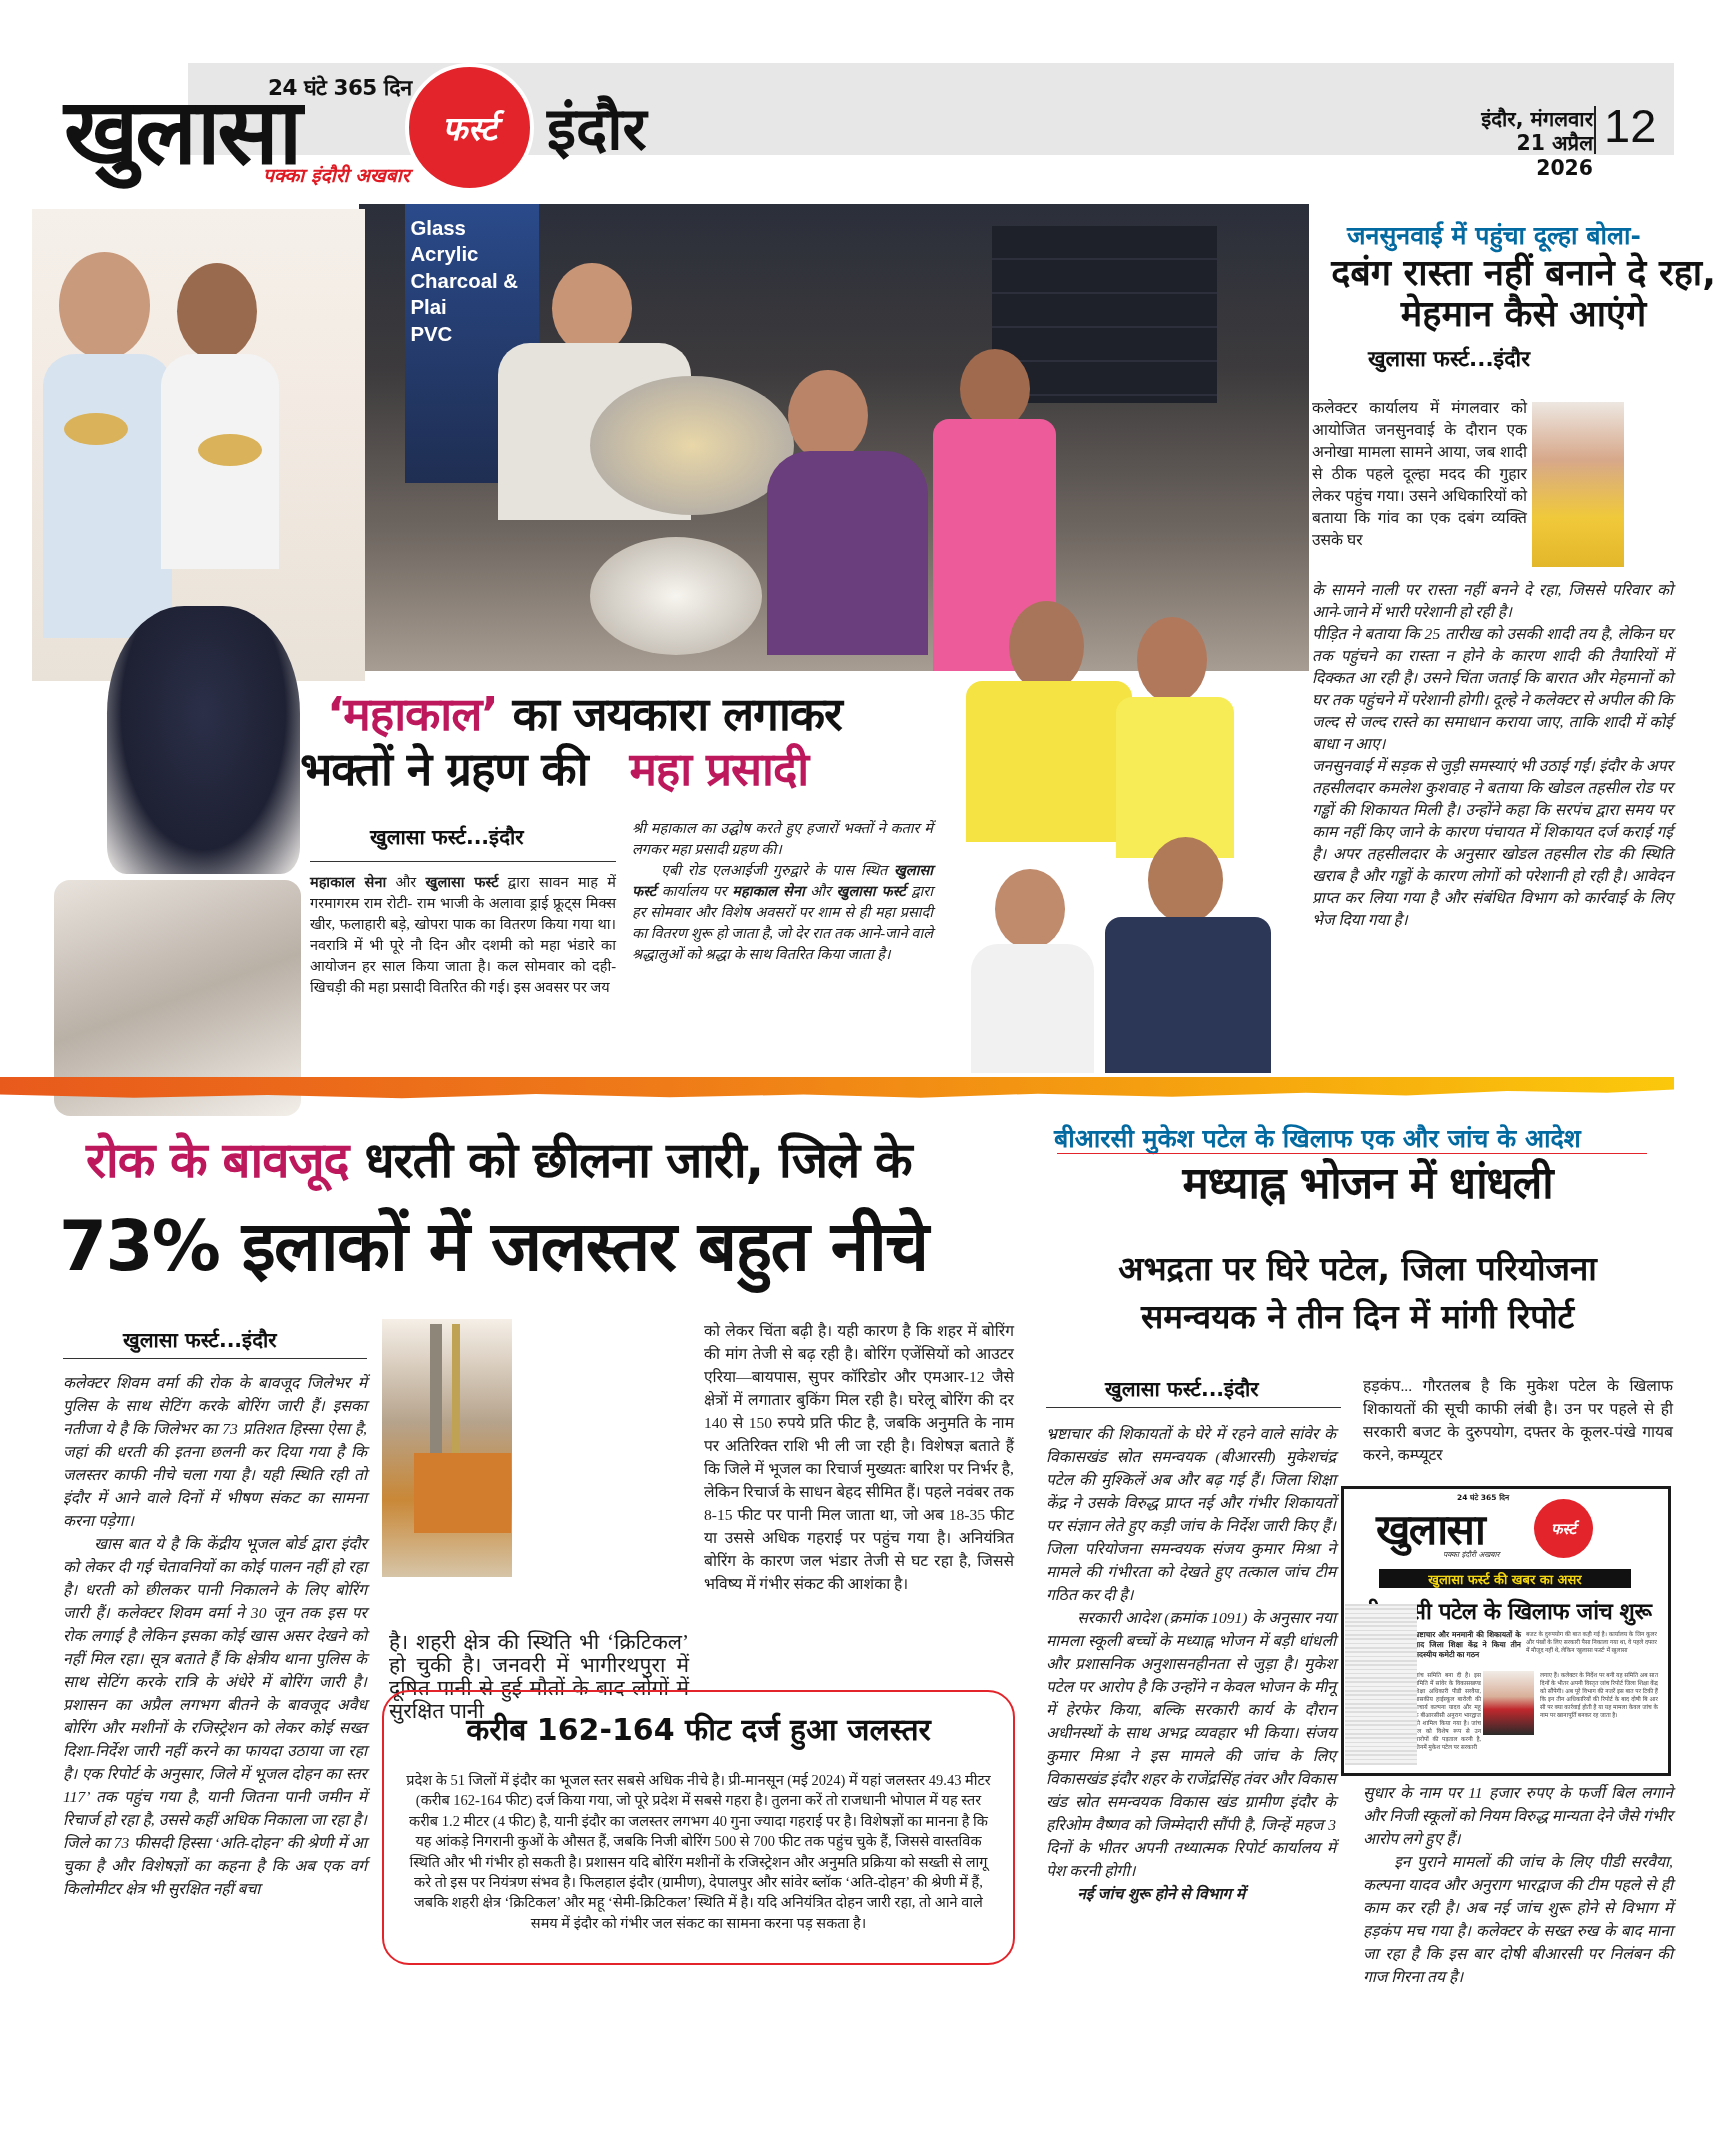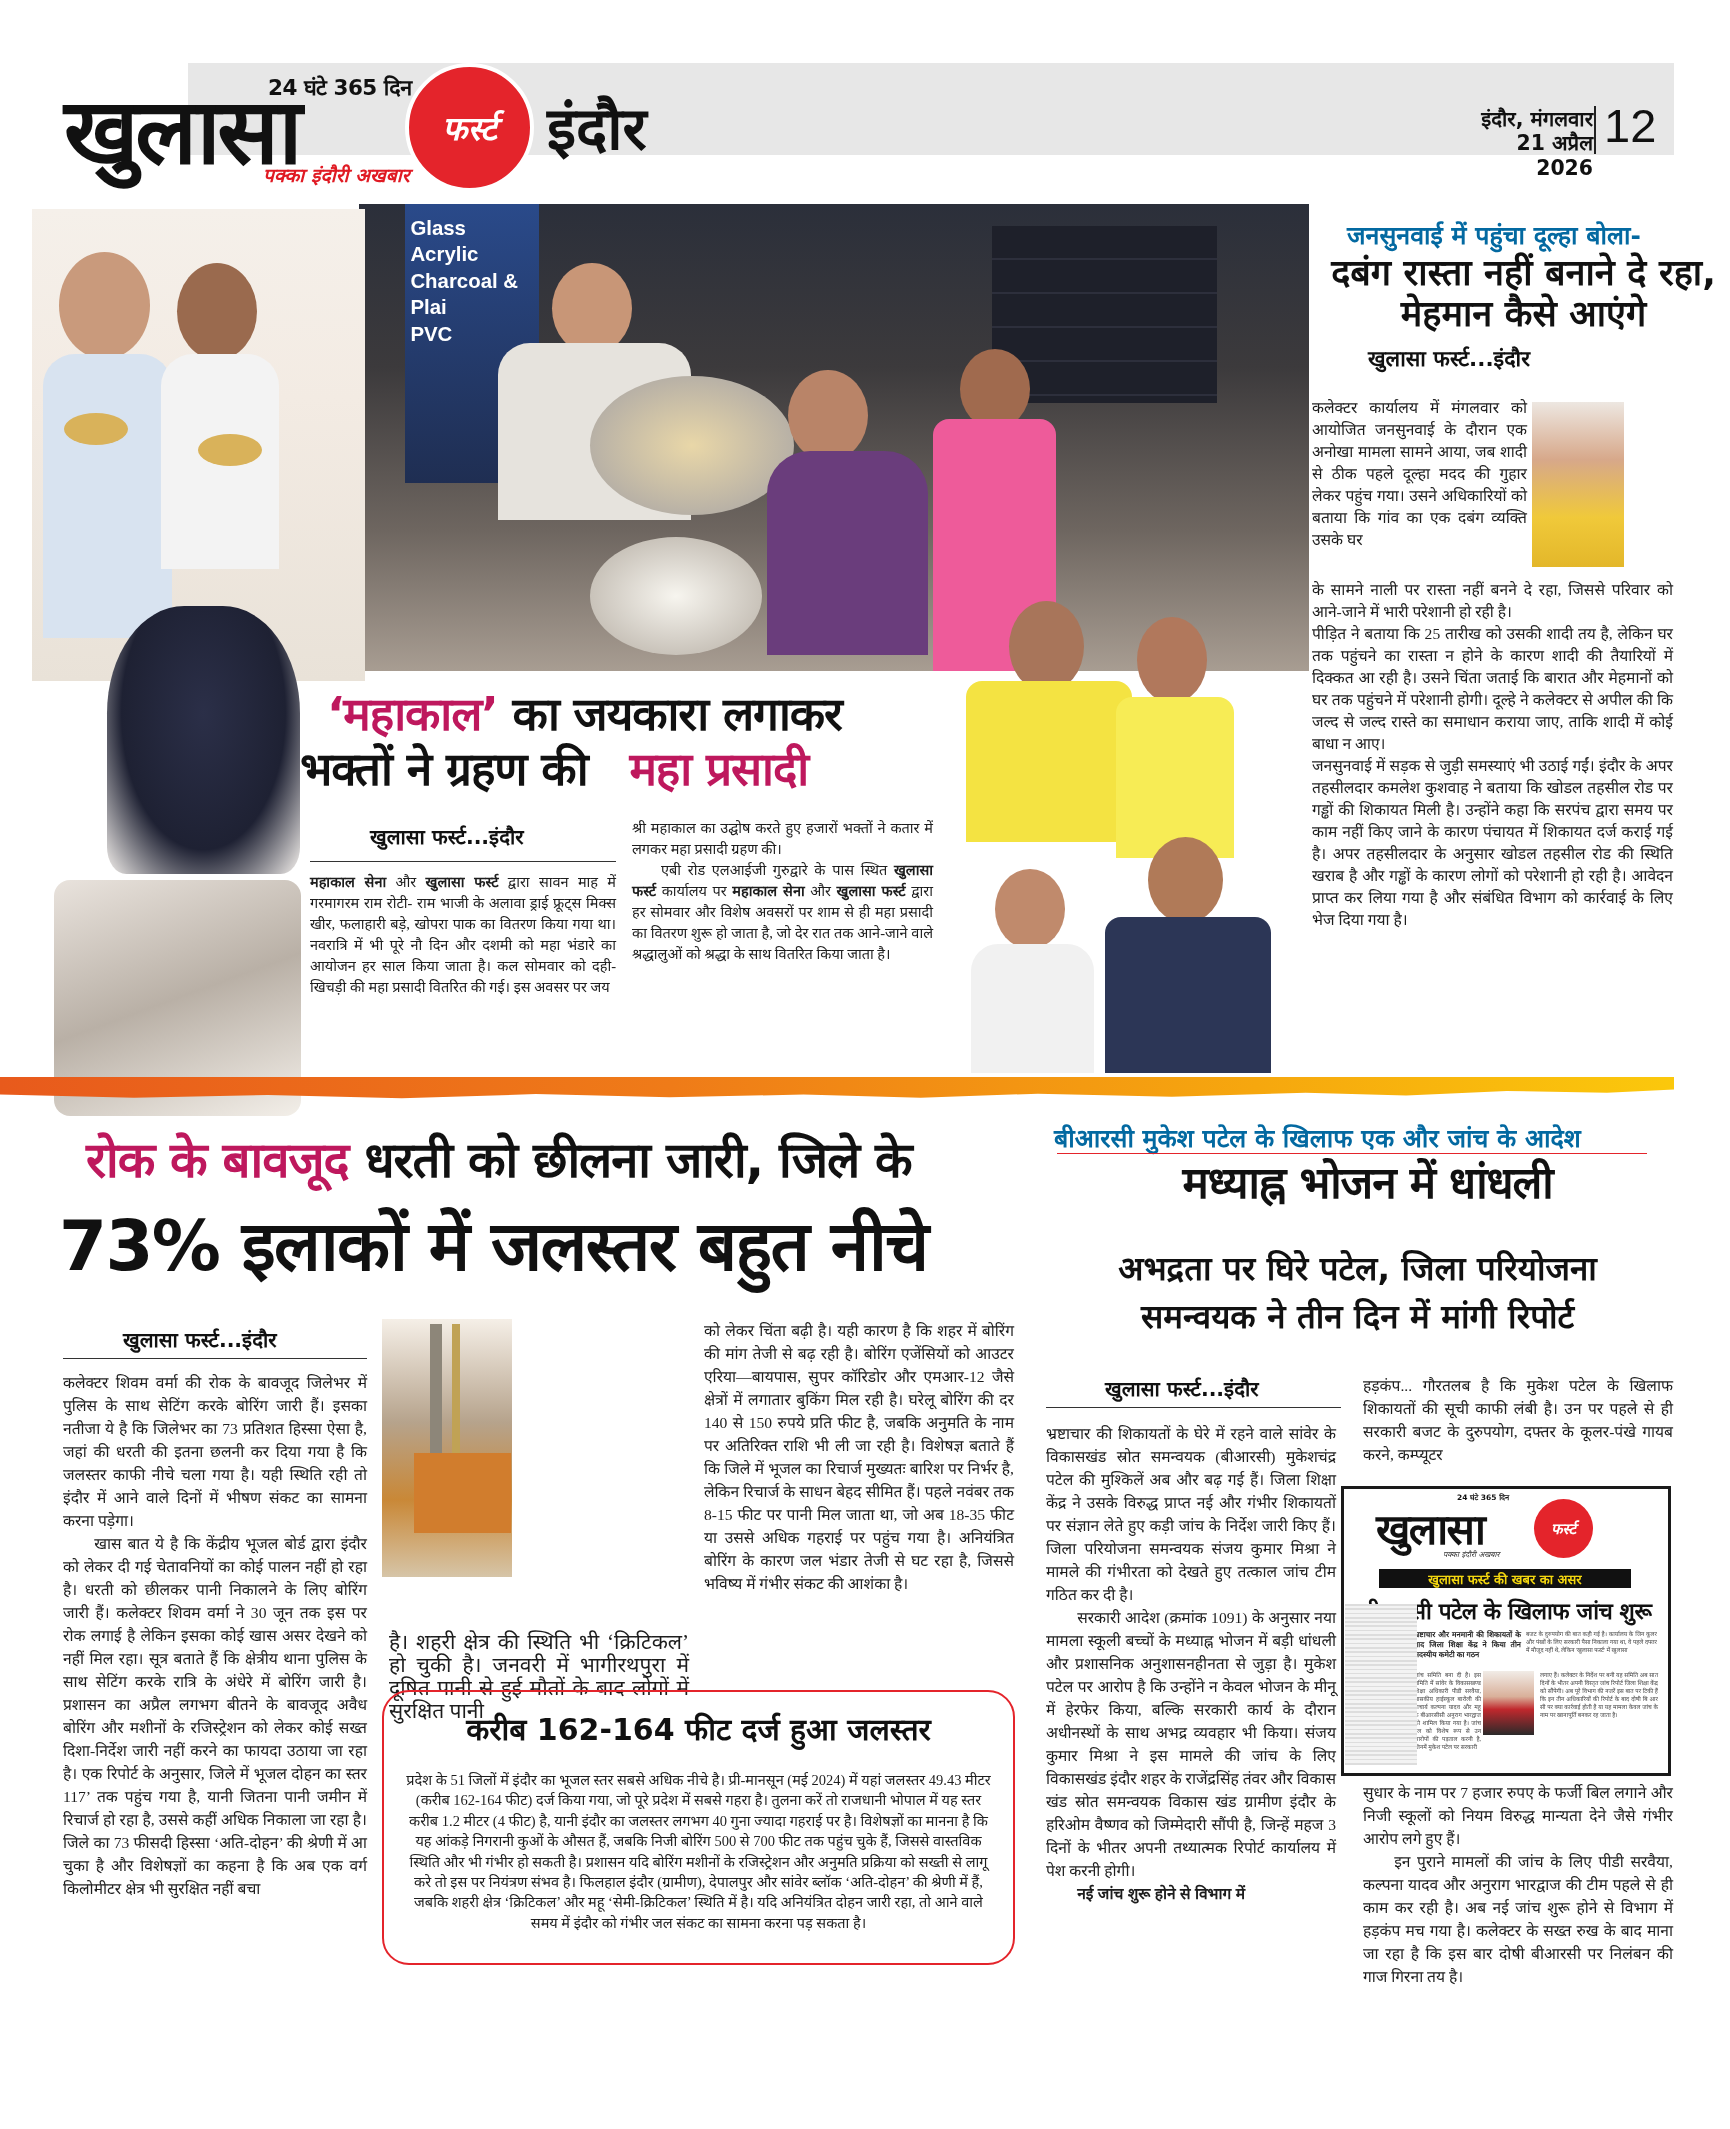--- a/index.html
+++ b/index.html
@@ -39,21 +39,21 @@
   .shirt-yellow { background: #f4e342; border-radius: 16px 16px 0 0; }
   .shirt-blue { background: #2c3656; border-radius: 16px 16px 0 0; }
   .banner-dark { background: #20222c; }
 
   
   .kicker-red { position: absolute; color: #0369a1; font-weight: bold; }
   .headline { position: absolute; font-weight: bold; color: #111; line-height: 1.15; }
   .byline { position: absolute; font-weight: bold; color: #111; }
   .byline-rule { position: absolute; height: 1.1px; background: #333; }
   .body-text { position: absolute; font-family: "Liberation Serif", "DejaVu Serif", serif; font-size: 15.6px; line-height: 22px; color: #1d1d1d; text-align: justify; }
-  .body-text p { margin-bottom: 0; }
+  .body-text p { margin-bottom: 0; font-style: italic; }
   .body-text b { font-family: "Liberation Sans", sans-serif; font-weight: bold; }
   .indent { text-indent: 2em; }
 
   .k1 { left: 1347px; top: 217px; font-size: 25px; }
   .h1 { left: 1325px; top: 252px; width: 397px; font-size: 36px; text-align: center; }
   .b1 { left: 1368px; top: 343px; font-size: 21.5px; }
   .t1a { left: 1312px; top: 397px; width: 215px; }
   .t1b { left: 1312px; top: 579px; width: 361px; }
 
   
@@ -243,17 +243,17 @@
     <div class="clip-impact">Impact</div>
     <div class="clip-col" style="left:70px;top:141px;width:107px;font-size:7.5px;line-height:10.2px;font-weight:bold;color:#222;font-family:'Liberation Sans',sans-serif;">भ्रष्टाचार और मनमानी की शिकायतों के बाद जिला शिक्षा केंद्र ने किया तीन सदस्यीय कमेटी का गठन</div>
     <div class="clip-col" style="left:182px;top:141px;width:131px;">बजट के दुरुपयोग की बात कही गई है। कार्यालय के जिन कूलर और पंखों के लिए सरकारी पैसा निकाला गया था, वे पहले दफ्तर में मौजूद नहीं थे, लेकिन 'खुलासा फर्स्ट' में खुलासा</div>
     <div class="clip-col" style="left:70px;top:182px;width:67px;">जांच समिति बना दी है। इस समिति में सांवेर के विकासखण्ड शिक्षा अधिकारी पीडी सरवैया, शासकीय हाईस्कूल बारोली की प्राचार्य कल्पना यादव और महू के बीआरसीसी अनुराग भारद्वाज को शामिल किया गया है। जांच दल को विशेष रूप से उन आरोपों की पड़ताल करनी है, जिनमें मुकेश पटेल पर सरकारी</div>
     <div class="clip-photo"></div>
     <div class="clip-col" style="left:196px;top:182px;width:118px;">लगाए हैं। कलेक्टर के निर्देश पर बनी यह समिति अब सात दिनों के भीतर अपनी विस्तृत जांच रिपोर्ट जिला शिक्षा केंद्र को सौंपेगी। अब पूरे विभाग की नजरें इस बात पर टिकी हैं कि इन तीन अधिकारियों की रिपोर्ट के बाद दोषी बि आर सी पर क्या कार्रवाई होती है या यह मामला केवल जांच के नाम पर खानापूर्ति बनकर रह जाता है।</div>
   </div>
   <div class="clip-minipage"></div>
 
   <div class="body-text t4c">
-    <p>सुधार के नाम पर 7 हजार रुपए के फर्जी बिल लगाने और निजी स्कूलों को नियम विरुद्ध मान्यता देने जैसे गंभीर आरोप लगे हुए हैं।</p>
+    <p>सुधार के नाम पर 11 हजार रुपए के फर्जी बिल लगाने और निजी स्कूलों को नियम विरुद्ध मान्यता देने जैसे गंभीर आरोप लगे हुए हैं।</p>
     <p class="indent">इन पुराने मामलों की जांच के लिए पीडी सरवैया, कल्पना यादव और अनुराग भारद्वाज की टीम पहले से ही काम कर रही है। अब नई जांच शुरू होने से विभाग में हड़कंप मच गया है। कलेक्टर के सख्त रुख के बाद माना जा रहा है कि इस बार दोषी बीआरसी पर निलंबन की गाज गिरना तय है।</p>
   </div>
 </article>
 
 
 </body></html>

